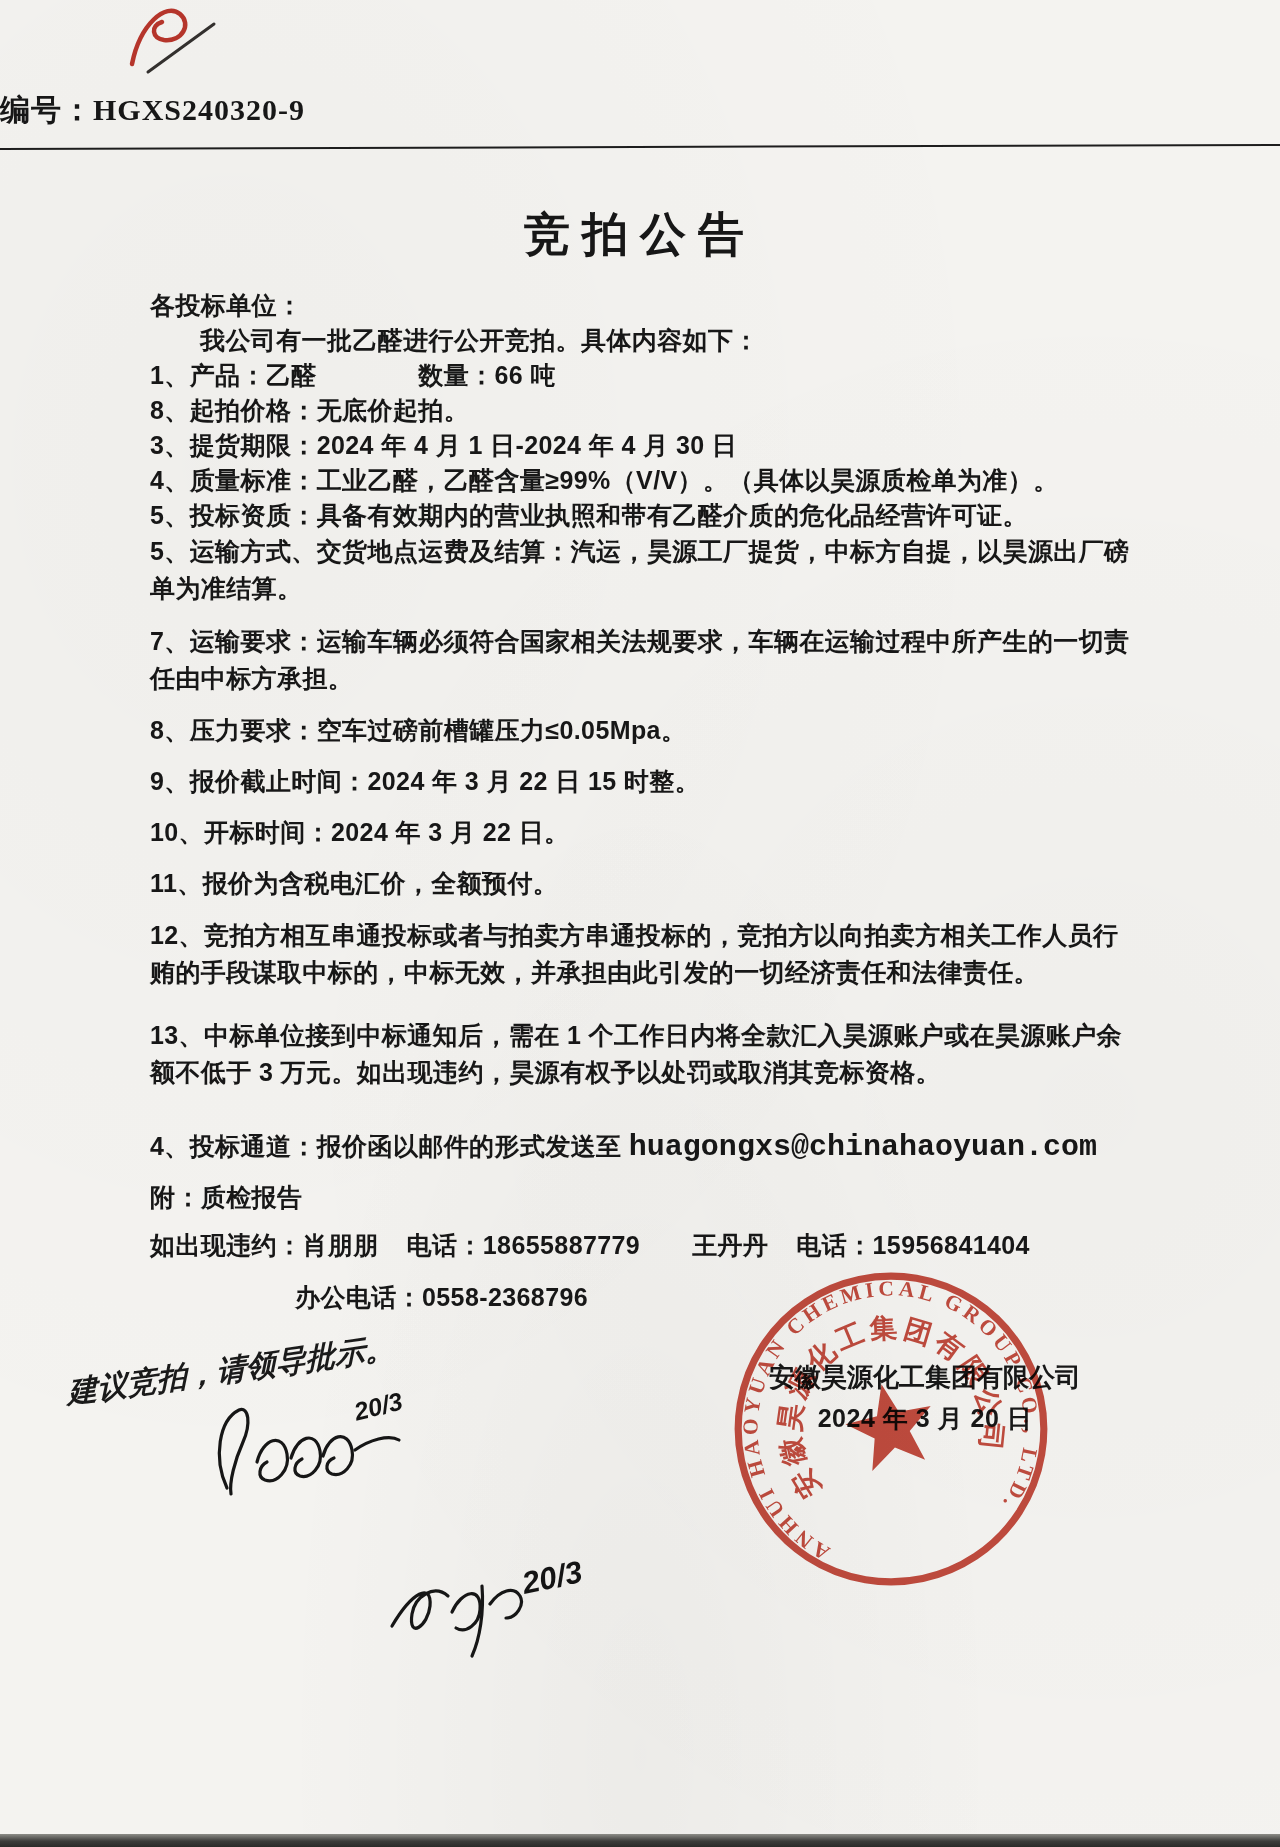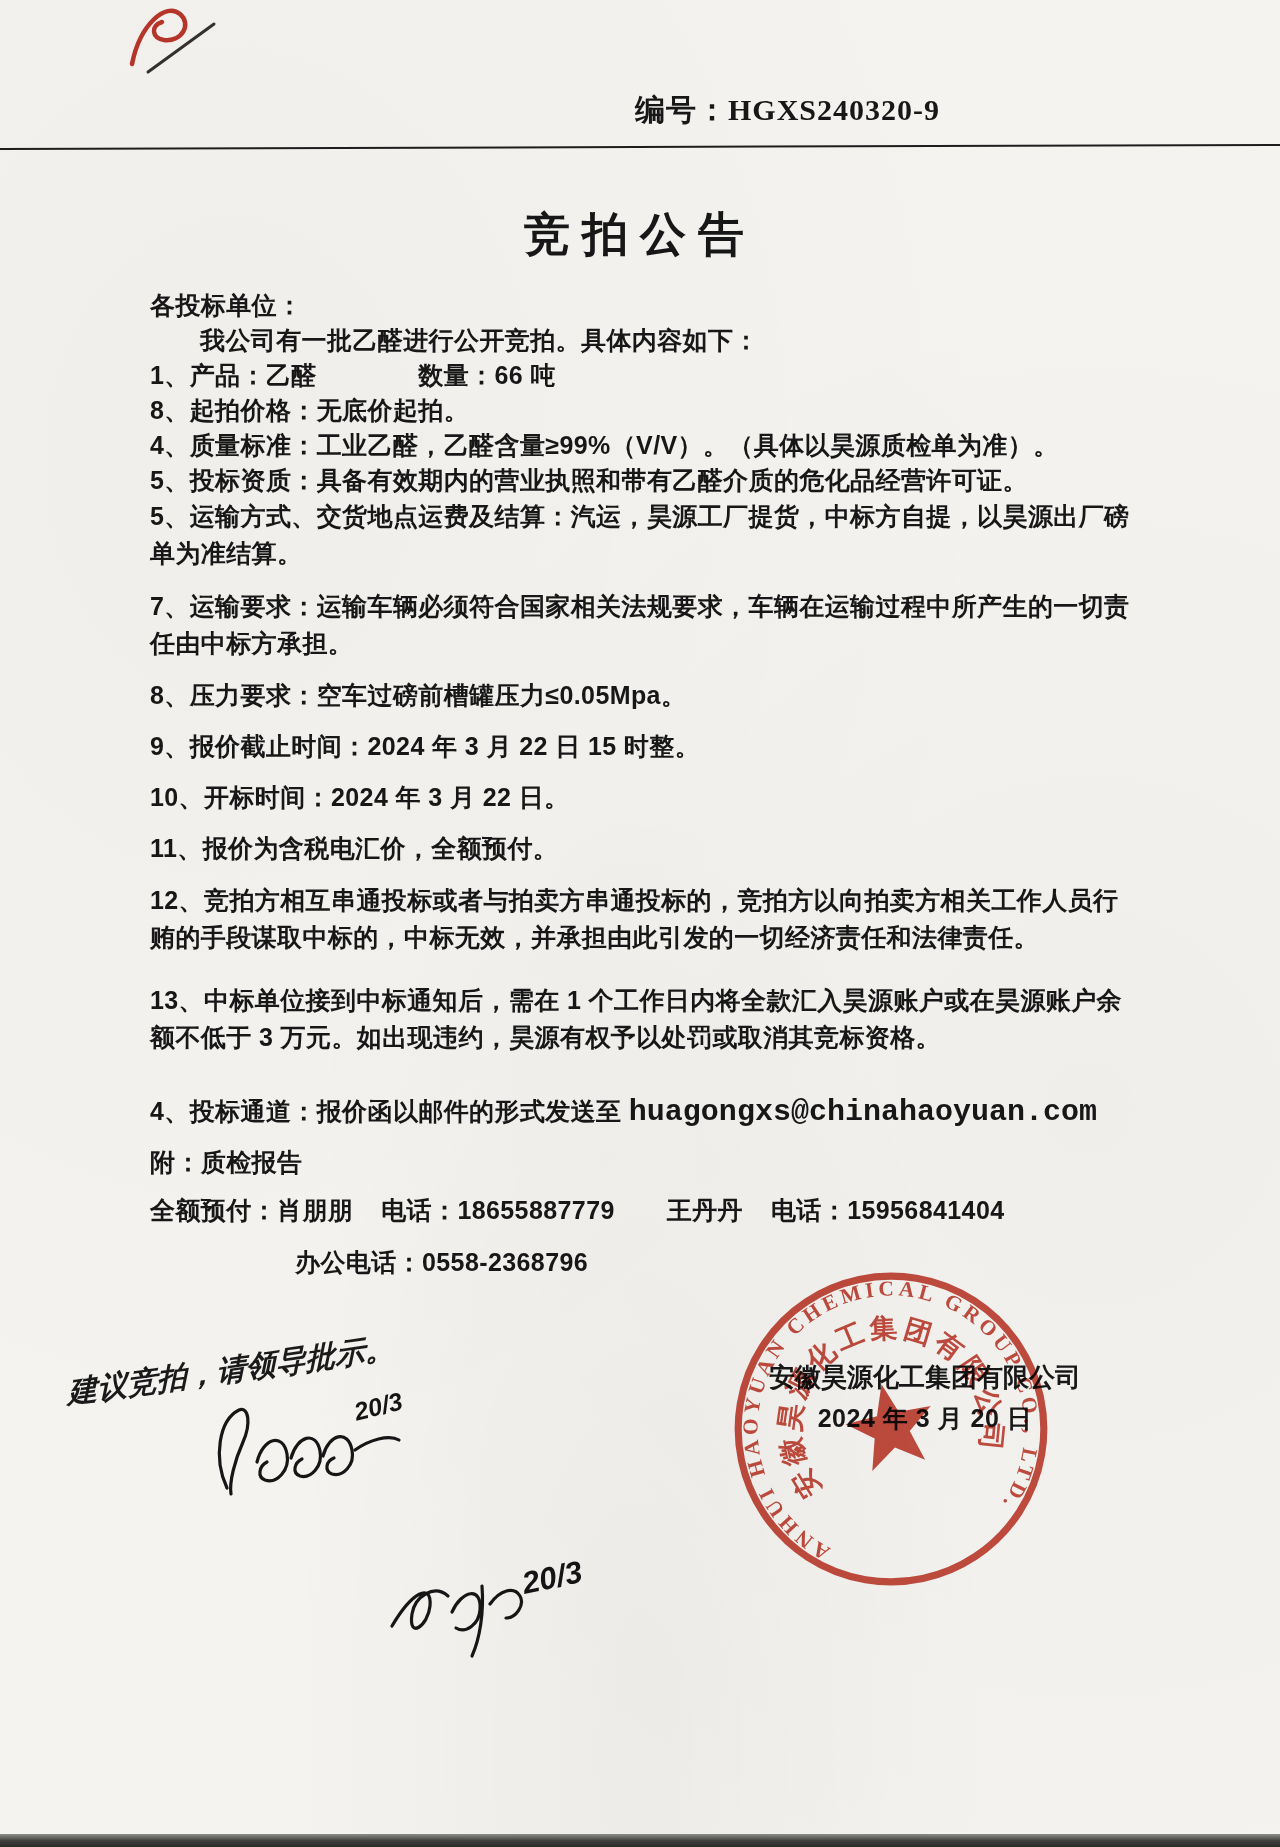--- a/index.html
+++ b/index.html
@@ -7,21 +7,21 @@
     position:relative; width:1280px; height:1847px; margin:0 auto;
     background:#f4f3f0;
     background-image:
       radial-gradient(ellipse at 18% 25%, rgba(0,0,0,0.018), transparent 55%),
       radial-gradient(ellipse at 85% 60%, rgba(0,0,0,0.02), transparent 55%),
       radial-gradient(ellipse at 50% 95%, rgba(0,0,0,0.03), transparent 40%);
     font-family:"Liberation Sans", sans-serif;
     color:#171717; overflow:hidden;
   }
   .doc-number {
-    position:absolute; top:90px; left:0; width:940px; text-align:right;
+    position:absolute; top:90px; left:0; width:940px; text-align:left;
     font-family:"Liberation Serif", serif; font-weight:700; font-size:30px; letter-spacing:1px;
   }
   .header-rule {
     position:absolute; top:146px; left:-10px; width:1300px; height:2px;
     background:#1d1d1d; transform:rotate(-0.18deg);
   }
   .title {
     position:absolute; top:204px; left:0; width:1280px; margin:0; text-align:center;
     font-family:"Liberation Serif", serif; font-size:46px; font-weight:700; letter-spacing:12px;
   }
@@ -91,33 +91,34 @@
 
   <div class="doc-number">编号：HGXS240320-9</div>
   <div class="header-rule"></div>
   <h1 class="title">竞拍公告</h1>
 
   <div class="body">
     <p class="salutation">各投标单位：</p>
     <p class="intro">我公司有一批乙醛进行公开竞拍。具体内容如下：</p>
     <p class="item">1、产品：乙醛　　　　数量：66 吨</p>
     <p class="item">8、起拍价格：无底价起拍。</p>
+    <p class="item">3、提货期限：2024 年 4 月 1 日-2024 年 4 月 30 日</p>
     <p class="item">4、质量标准：工业乙醛，乙醛含量≥99%（V/V）。（具体以昊源质检单为准）。</p>
     <p class="item">5、投标资质：具备有效期内的营业执照和带有乙醛介质的危化品经营许可证。</p>
     <p class="item w">5、运输方式、交货地点运费及结算：汽运，昊源工厂提货，中标方自提，以昊源出厂磅单为准结算。</p>
     <p class="item w sp">7、运输要求：运输车辆必须符合国家相关法规要求，车辆在运输过程中所产生的一切责任由中标方承担。</p>
     <p class="item sp">8、压力要求：空车过磅前槽罐压力≤0.05Mpa。</p>
     <p class="item sp">9、报价截止时间：2024 年 3 月 22 日 15 时整。</p>
     <p class="item sp">10、开标时间：2024 年 3 月 22 日。</p>
     <p class="item sp">11、报价为含税电汇价，全额预付。</p>
     <p class="item w sp">12、竞拍方相互串通投标或者与拍卖方串通投标的，竞拍方以向拍卖方相关工作人员行贿的手段谋取中标的，中标无效，并承担由此引发的一切经济责任和法律责任。</p>
     <p class="item w sp13">13、中标单位接到中标通知后，需在 1 个工作日内将全款汇入昊源账户或在昊源账户余额不低于 3 万元。如出现违约，昊源有权予以处罚或取消其竞标资格。</p>
     <p class="item sp14"><span>4、投标通道：报价函以邮件的形式发送至 </span><span class="email">huagongxs@chinahaoyuan.com</span></p>
     <p class="attachment">附：质检报告</p>
-    <p class="contacts"><span>全额预付：肖朋朋</span><span class="g1">电话：18655887779</span><span class="g2">王丹丹</span><span class="g1">电话：15956841404</span></p>
+    <p class="contacts"><span>如出现违约：肖朋朋</span><span class="g1">电话：18655887779</span><span class="g2">王丹丹</span><span class="g1">电话：15956841404</span></p>
     <p class="office">办公电话：0558-2368796</p>
   </div>
 
   <div class="hand-note">建议竞拍，请领导批示。</div>
 
   <svg class="sig sig1" width="210" height="110" viewBox="0 0 210 110">
     <path d="M22,90 C8,60 14,22 34,12 C44,8 46,26 38,44 C30,62 24,84 26,96"></path>
     <path d="M52,64 c6,-24 26,-30 30,-8 c3,16 -10,30 -22,26 c-8,-3 -6,-14 2,-18"></path>
     <path d="M86,60 c6,-22 25,-28 29,-7 c3,15 -9,28 -20,25 c-8,-3 -6,-13 2,-17"></path>
     <path d="M118,58 c6,-22 25,-27 29,-6 c3,15 -9,27 -20,24 c-8,-3 -6,-13 2,-16"></path>

